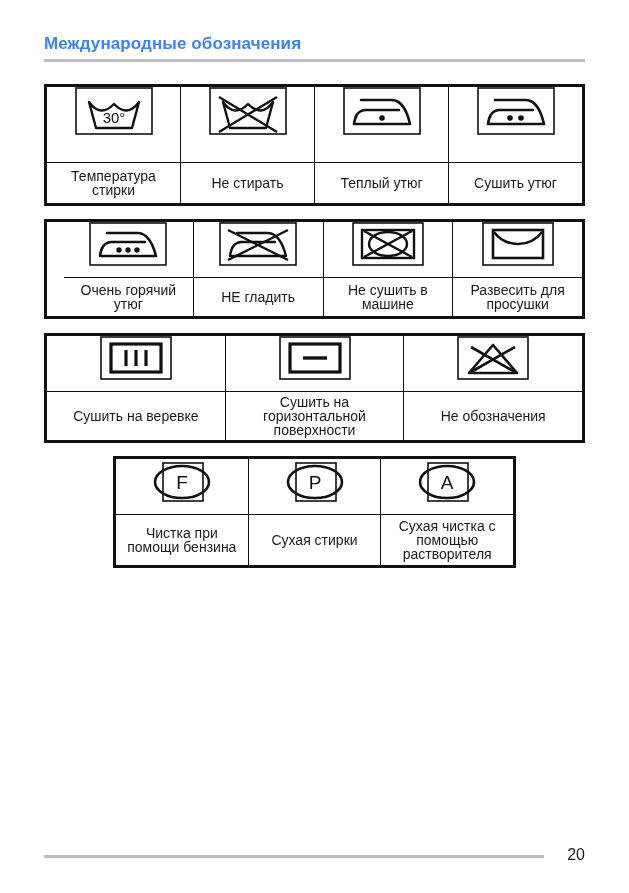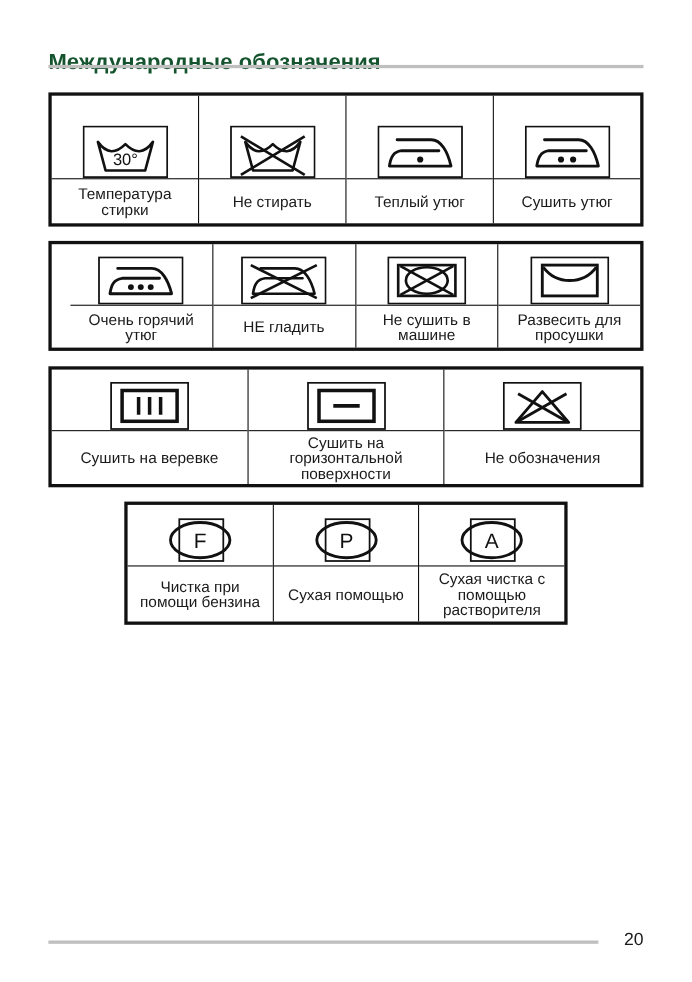--- a/index.html
+++ b/index.html
@@ -20,25 +20,25 @@
     position: absolute;
     left: 0; top: 0;
     width: 629px;
     height: 893px;
   }
 
   
   .page-title {
     position: absolute;
     left: 44px;
-    top: 46px;
-    font-size: 20px;
+    top: 34px;
+    font-size: 17px;
     font-weight: bold;
     letter-spacing: 0.1px;
-    color: #14532d;
+    color: #3b82f6;
     white-space: nowrap;
   }
   .title-rule {
     position: absolute;
     left: 44px;
     top: 59px;
     width: 541px;
     height: 3px;
     background: #bfbfbf;
   }
@@ -57,21 +57,21 @@
     border-right: 1.5px solid #111;
     display: flex;
     flex-direction: column;
   }
   .sym-col:last-child { border-right: none; }
 
   .sym-cell {
     box-sizing: border-box;
     border-bottom: 1.5px solid #111;
     display: flex;
-    align-items: flex-end;
+    align-items: flex-start;
     justify-content: center;
   }
   .cap-cell {
     box-sizing: border-box;
     flex: 1 1 auto;
     display: flex;
     align-items: center;
     justify-content: center;
     text-align: center;
     font-size: 14px;
@@ -282,21 +282,21 @@
     </div>
 
     <div class="sym-col">
       <div class="sym-cell">
         <svg class="glyph" width="84" height="46" viewBox="0 0 84 46">
           <rect x="23" y="4" width="40" height="38" fill="none" stroke="#111" stroke-width="1.6"></rect>
           <ellipse cx="42" cy="23" rx="27" ry="16" fill="none" stroke="#111" stroke-width="2.6"></ellipse>
           <text x="42" y="30" text-anchor="middle" font-family="Liberation Sans, sans-serif" font-size="19" fill="#111">P</text>
         </svg>
       </div>
-      <div class="cap-cell">Сухая помощью</div>
+      <div class="cap-cell">Сухая стирки</div>
     </div>
 
     <div class="sym-col">
       <div class="sym-cell">
         <svg class="glyph" width="84" height="46" viewBox="0 0 84 46">
           <rect x="23" y="4" width="40" height="38" fill="none" stroke="#111" stroke-width="1.6"></rect>
           <ellipse cx="42" cy="23" rx="27" ry="16" fill="none" stroke="#111" stroke-width="2.6"></ellipse>
           <text x="42" y="30" text-anchor="middle" font-family="Liberation Sans, sans-serif" font-size="19" fill="#111">A</text>
         </svg>
       </div>

